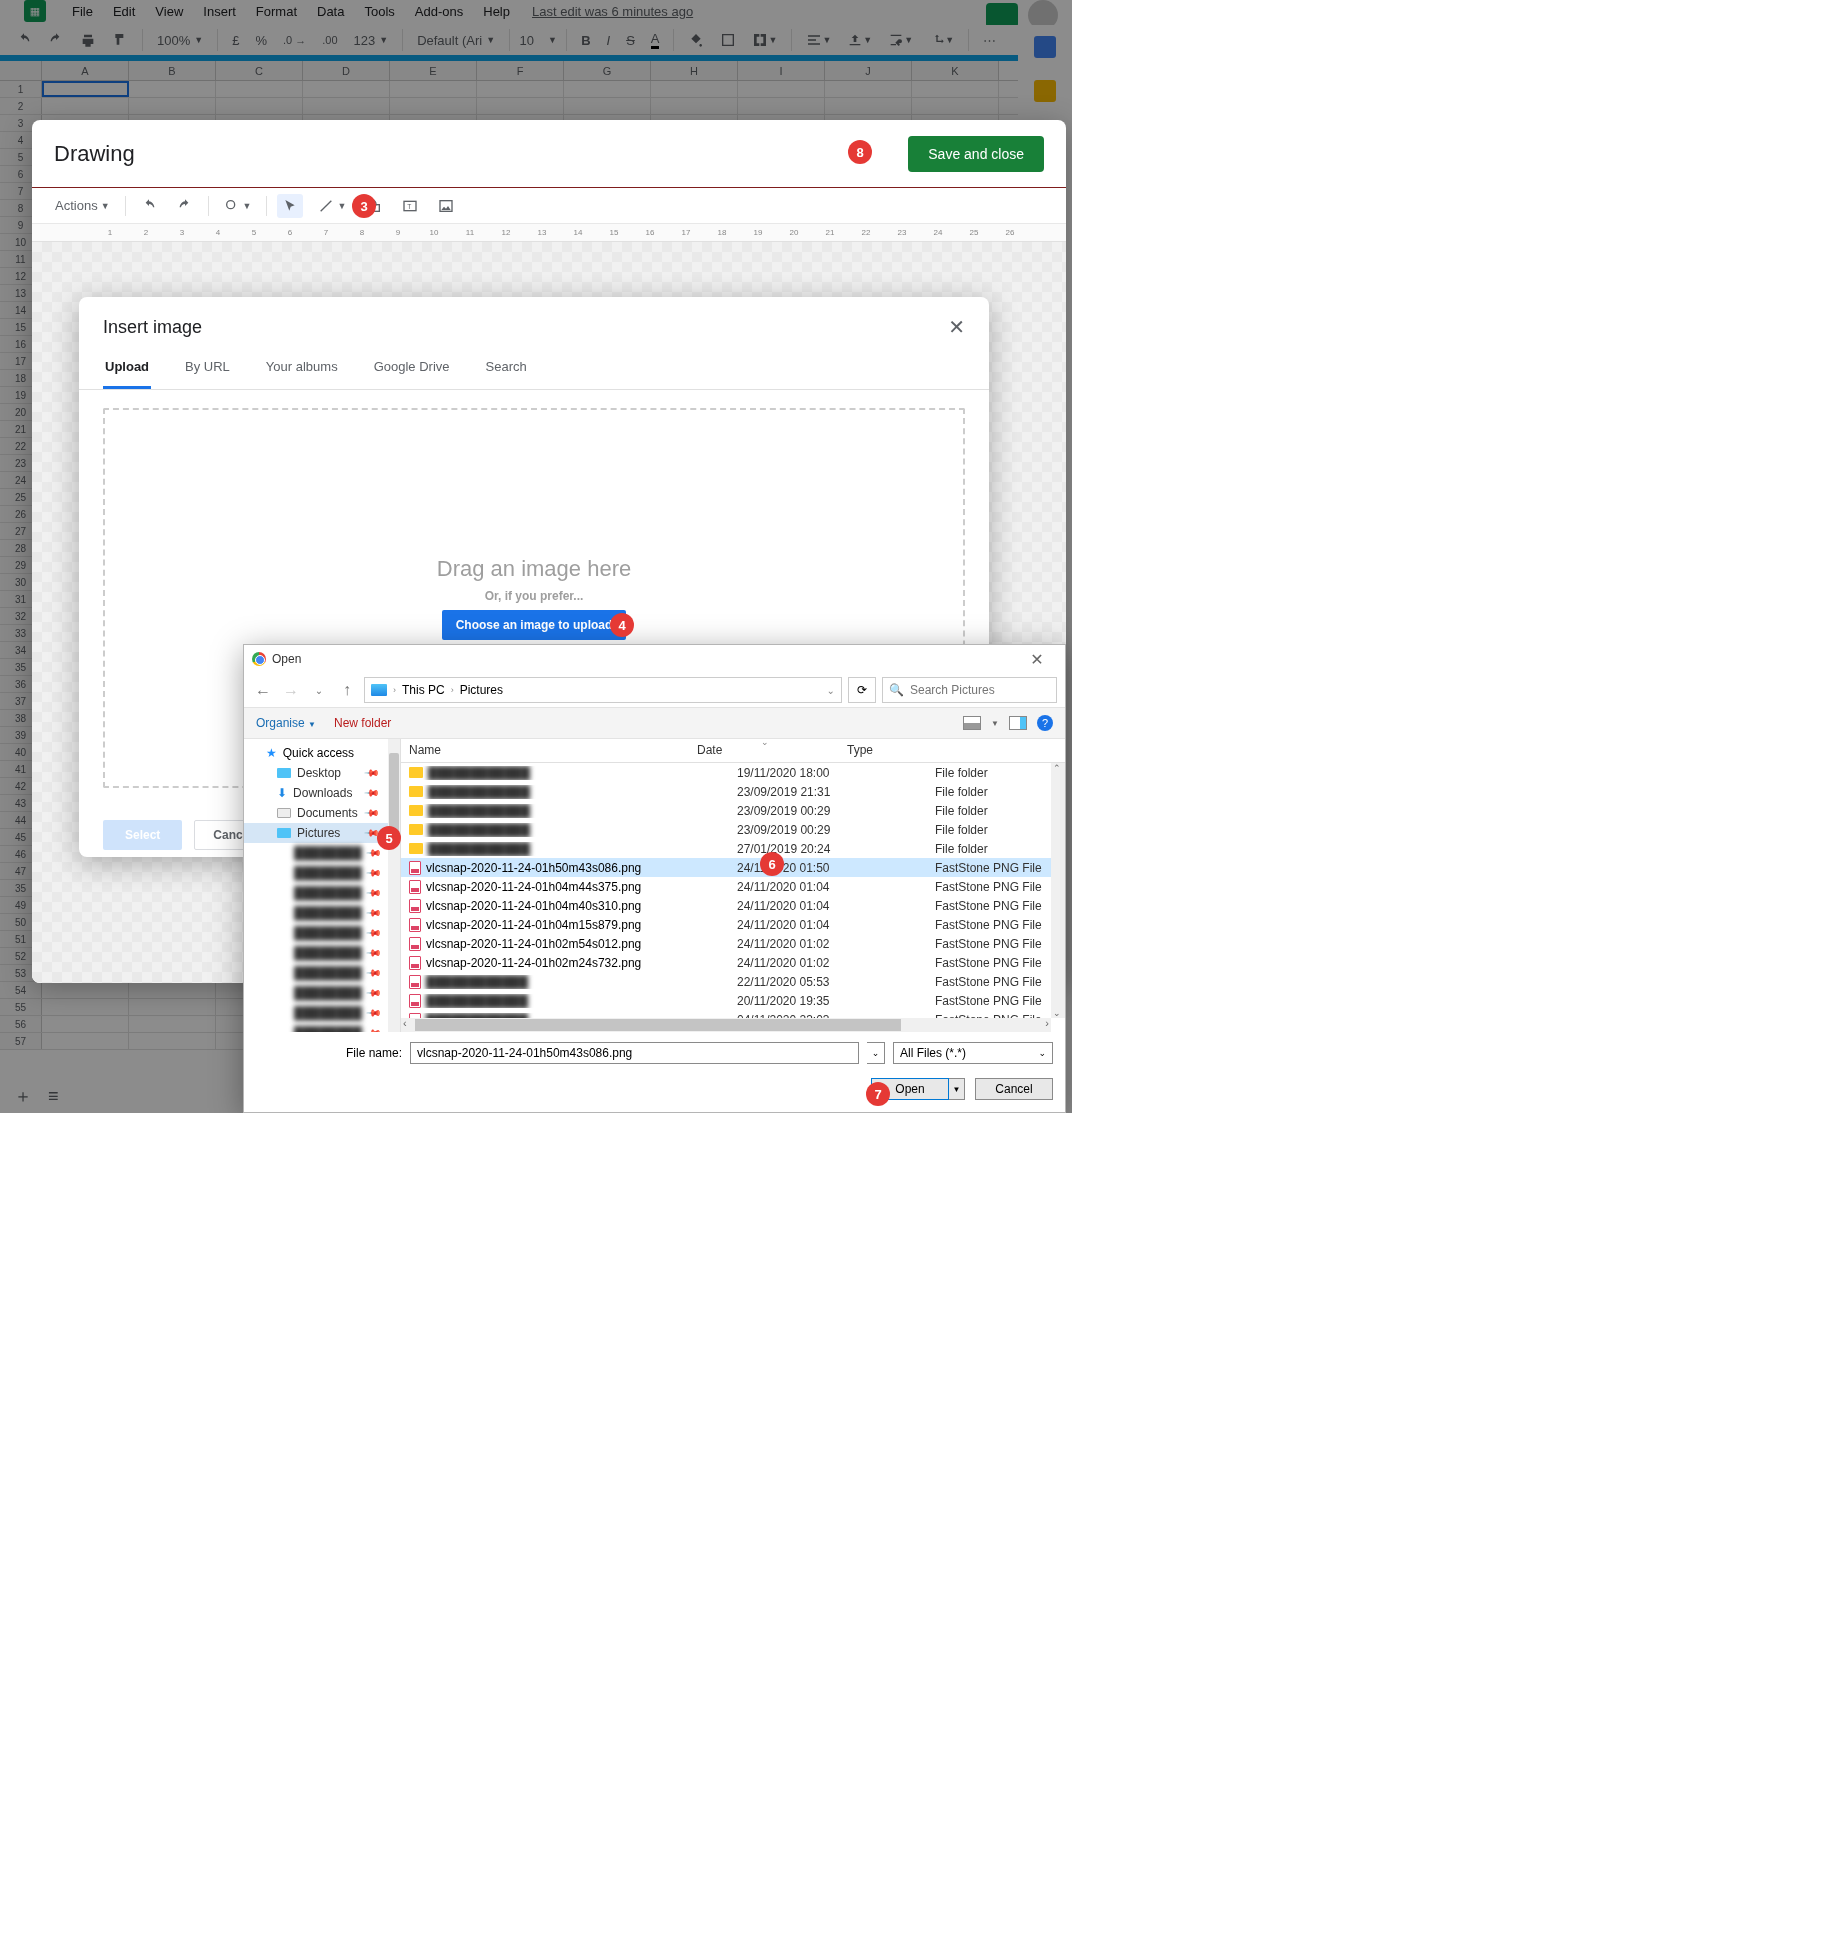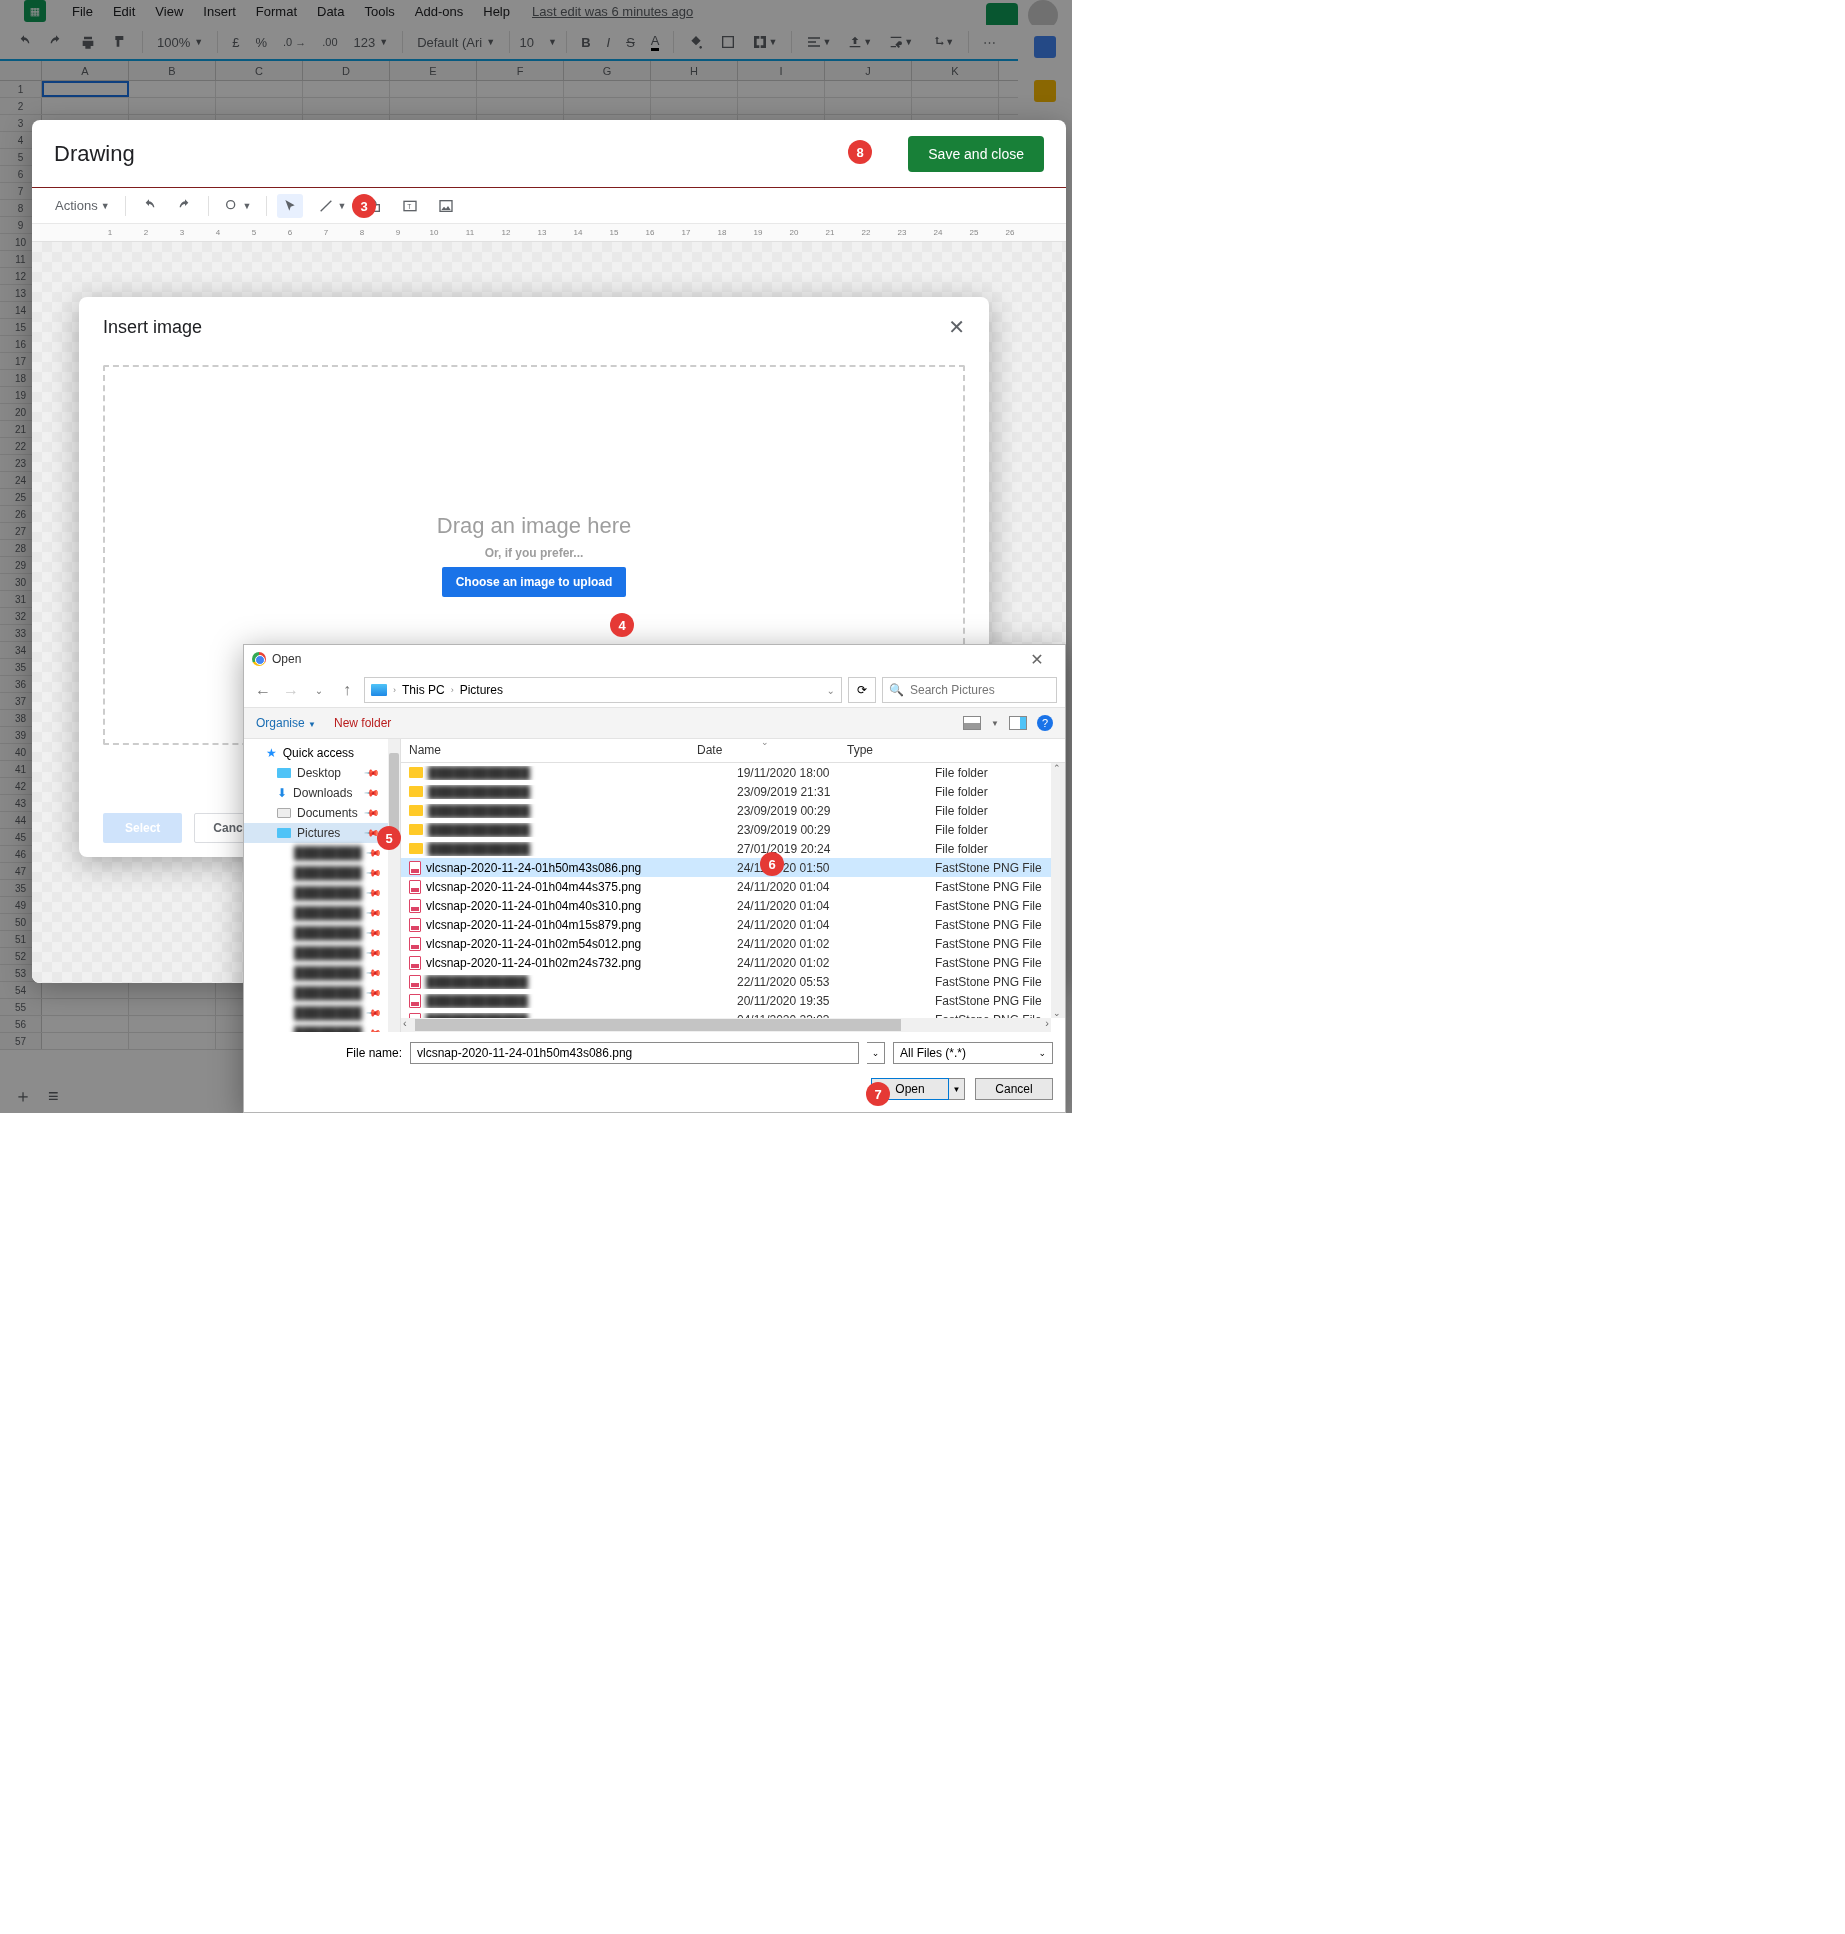--- a/index.html
+++ b/index.html
@@ -8,21 +8,21 @@
 
 .menubar { position: absolute; top: 0; left: 0; right: 0; height: 22px; background: #fff; display: flex; align-items: center; padding-left: 24px; gap: 2px; font-size: 13px; color: #5f6368; }
 .sheets-logo { width: 22px; height: 22px; background: #0f9d58; border-radius: 3px; margin-right: 14px; display: flex; align-items: center; justify-content: center; color: #fff; font-size: 11px; }
 .menubar .menu-item { padding: 3px 10px; cursor: pointer; color: #202124; }
 .last-edit { text-decoration: underline; color: #5f6368; margin-left: 10px; }
 .menubar-right { position: absolute; right: 14px; top: 0; display: flex; align-items: center; gap: 10px; }
 .share-btn { background: #0f9d58; color: #fff; padding: 5px 14px; border-radius: 4px; font-size: 13px; }
 .avatar { width: 30px; height: 30px; border-radius: 50%; background: #ccc; }
 
 
-.toolbar { position: absolute; top: 25px; left: 0; right: 8px; height: 36px; background: #fff; border-bottom: 2px solid #0ea5e9; display: flex; align-items: center; padding: 0 10px; gap: 4px; font-size: 13px; color: #5f6368; }
+.toolbar { position: absolute; top: 25px; left: 0; right: 8px; height: 36px; background: #fff; border-bottom: 6px solid #0ea5e9; display: flex; align-items: center; padding: 0 10px; gap: 4px; font-size: 13px; color: #5f6368; }
 .toolbar .tb-icon { padding: 4px 6px; display: flex; align-items: center; justify-content: center; cursor: pointer; }
 .toolbar .tb-sep { width: 1px; height: 22px; background: #e0e0e0; margin: 0 4px; }
 .toolbar .tb-text { padding: 4px 6px; display: flex; align-items: center; gap: 4px; }
 .dropdown-arrow { font-size: 9px; color: #5f6368; }
 .toolbar-collapse { margin-left: auto; }
 
 
 .sheet-area { position: absolute; top: 61px; left: 0; right: 54px; bottom: 0; }
 .col-headers { display: flex; height: 20px; border-bottom: 1px solid #ccc; font-size: 11px; color: #5f6368; }
 .row-header-corner { width: 42px; border-right: 1px solid #ccc; background: #f8f8f8; }
@@ -1203,20 +1203,27 @@
       <span>26</span>
     </div>
   <div class="drawing-canvas"></div>
 </div>
 
 <div class="insert-image-modal">
   <div class="iim-header">
     <div class="iim-title">Insert image</div>
     <div class="iim-close">✕</div>
   </div>
+  <div class="iim-tabs" id="iim-tabs">
+      <div class="iim-tab active">Upload</div>
+      <div class="iim-tab">By URL</div>
+      <div class="iim-tab">Your albums</div>
+      <div class="iim-tab">Google Drive</div>
+      <div class="iim-tab">Search</div>
+    </div>
   <div class="iim-body">
     <div class="drop-zone">
       <div class="drag-text">Drag an image here</div>
       <div class="prefer-text">Or, if you prefer...</div>
       <div class="choose-btn">Choose an image to upload</div>
     </div>
   </div>
   <div class="iim-footer">
     <div class="select-btn">Select</div>
     <div class="cancel-btn">Cancel</div>

